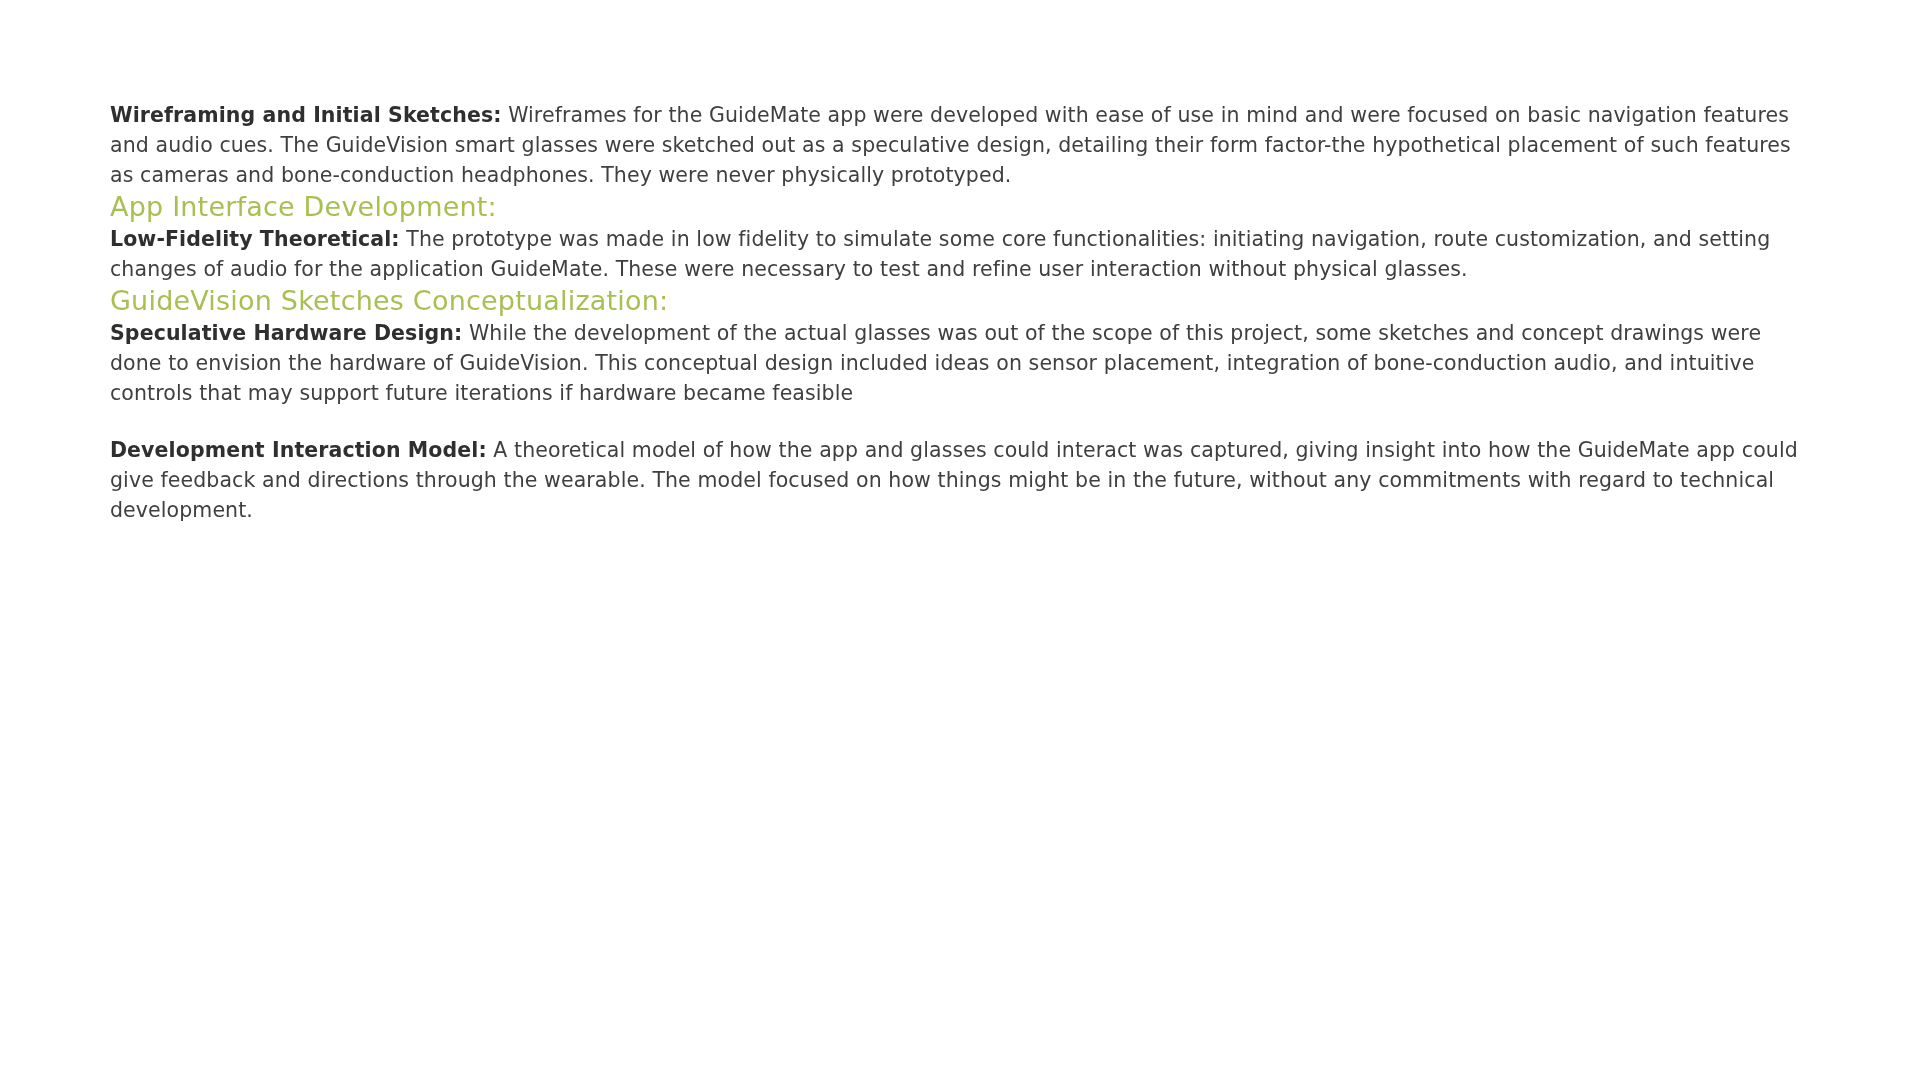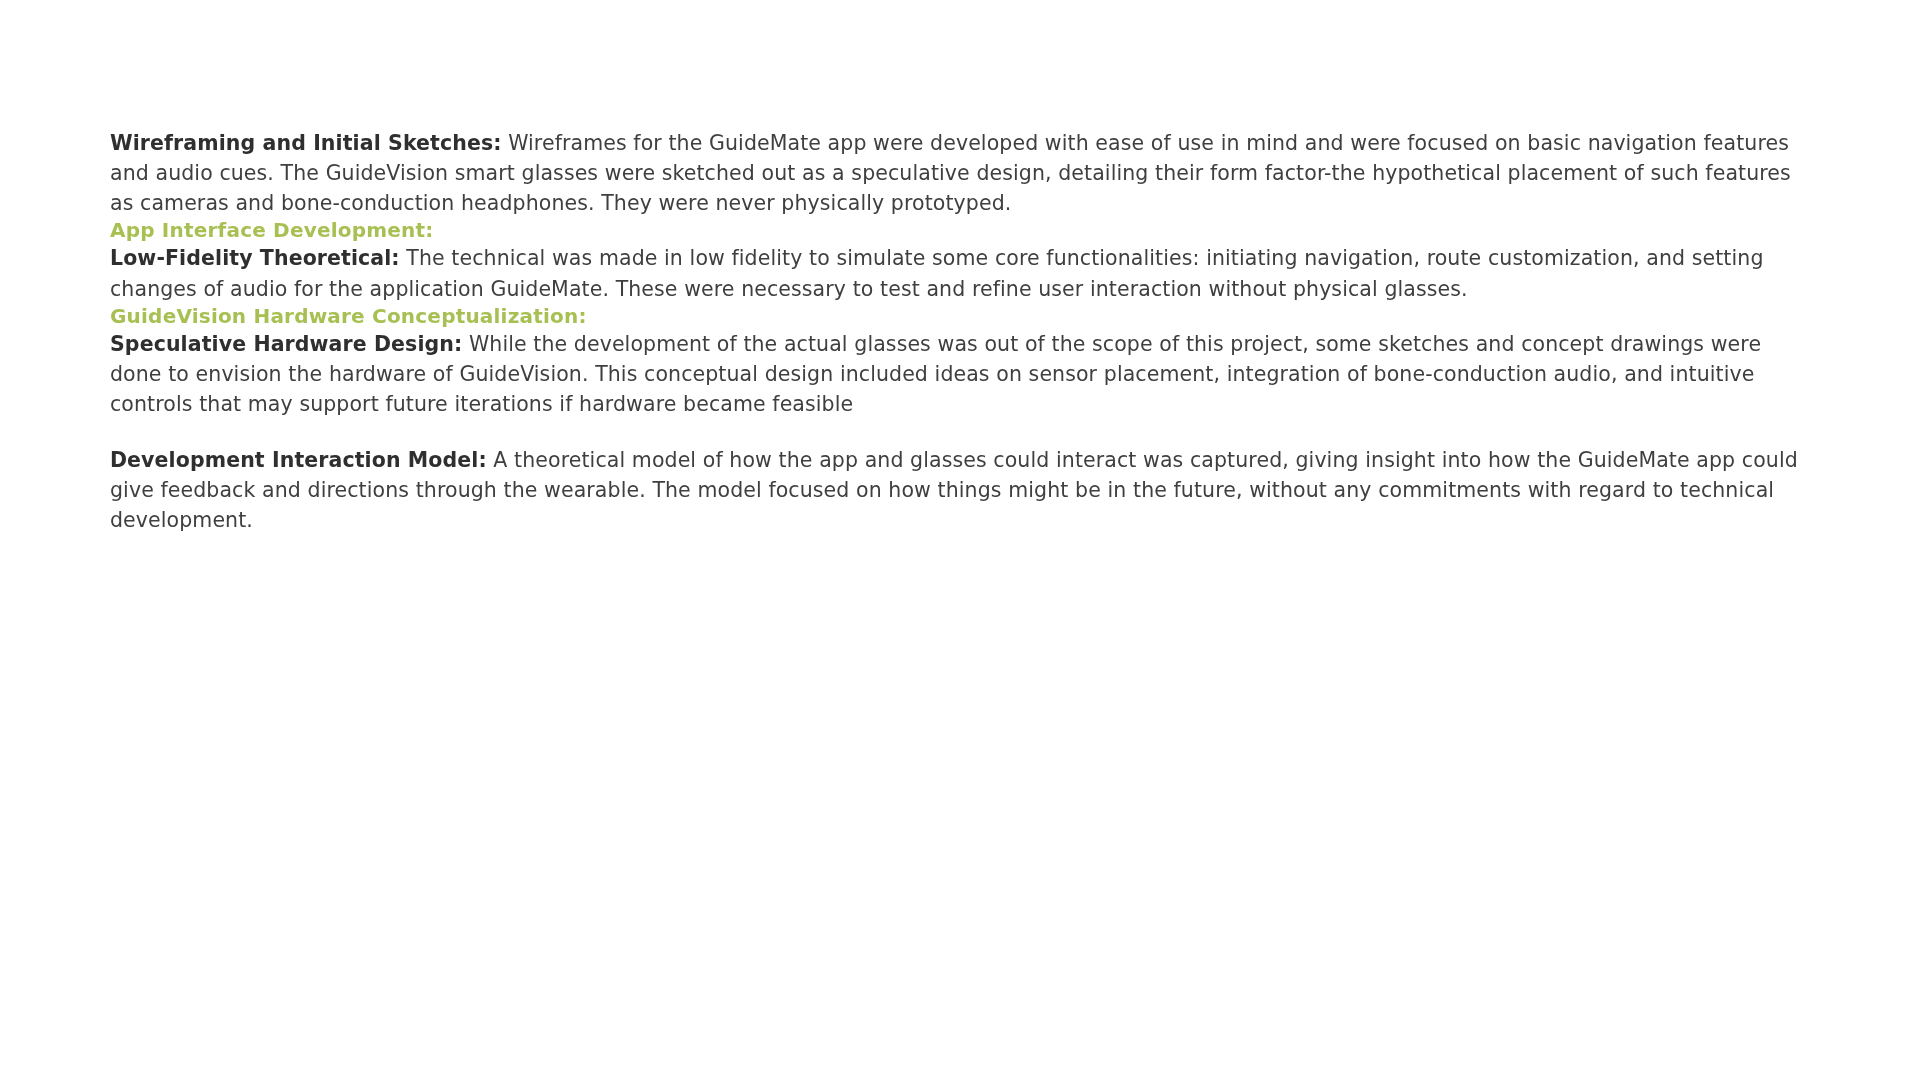--- a/index.html
+++ b/index.html
@@ -17,39 +17,38 @@
   .page {
     position: relative;
     width: 1920px;
     height: 1080px;
     background: #ffffff;
     box-sizing: border-box;
     padding: 100px 112px 0 110px;
   }
   .doc-body {
     max-width: 1700px;
-    margin-top: 28px;
   }
   p.para {
     margin: 0 0 0 0;
     font-size: 20.5px;
     line-height: 1.47;
     color: #3f3f3f;
     letter-spacing: 0.1px;
   }
   p.para + p.para {
     margin-top: 26px;
   }
   .lead {
     font-weight: bold;
     color: #2f2f2f;
   }
   h2.section-heading {
-    font-size: 20px;
-    font-weight: bold;
+    font-size: 27px;
+    font-weight: normal;
     color: #a8bf52;
     margin: 0;
     letter-spacing: 0.2px;
     line-height: 1.25;
   }
   .gap-before-heading { margin-top: 52px; }
   .gap-after-heading  { margin-top: 44px; }
   .gap-after-heading-2 { margin-top: 42px; }
 </style>
 </head>
@@ -58,24 +57,24 @@
 <div class="page">
   <div class="doc-body">
 
     <p class="para">
       <span class="lead">Wireframing and Initial Sketches:</span><span> Wireframes for the GuideMate app were developed with ease of use in mind and were focused on basic navigation features and audio cues. The GuideVision smart glasses were sketched out as a speculative design, detailing their form factor-the hypothetical placement of such features as cameras and bone-conduction headphones. They were never physically prototyped.</span>
     </p>
 
     <h2 class="section-heading gap-before-heading">App Interface Development:</h2>
 
     <p class="para gap-after-heading">
-      <span class="lead">Low-Fidelity Theoretical:</span><span> The technical was made in low fidelity to simulate some core functionalities: initiating navigation, route customization, and setting changes of audio for the application GuideMate. These were necessary to test and refine user interaction without physical glasses.</span>
+      <span class="lead">Low-Fidelity Theoretical:</span><span> The prototype was made in low fidelity to simulate some core functionalities: initiating navigation, route customization, and setting changes of audio for the application GuideMate. These were necessary to test and refine user interaction without physical glasses.</span>
     </p>
 
-    <h2 class="section-heading gap-before-heading">GuideVision Hardware Conceptualization:</h2>
+    <h2 class="section-heading gap-before-heading">GuideVision Sketches Conceptualization:</h2>
 
     <p class="para gap-after-heading-2">
       <span class="lead">Speculative Hardware Design:</span><span> While the development of the actual glasses was out of the scope of this project, some sketches and concept drawings were done to envision the hardware of GuideVision. This conceptual design included ideas on sensor placement, integration of bone-conduction audio, and intuitive controls that may support future iterations if hardware became feasible</span>
     </p>
 
     <p class="para">
       <span class="lead">Development Interaction Model:</span><span> A theoretical model of how the app and glasses could interact was captured, giving insight into how the GuideMate app could give feedback and directions through the wearable. The model focused on how things might be in the future, without any commitments with regard to technical development.</span>
     </p>
 
   </div>

